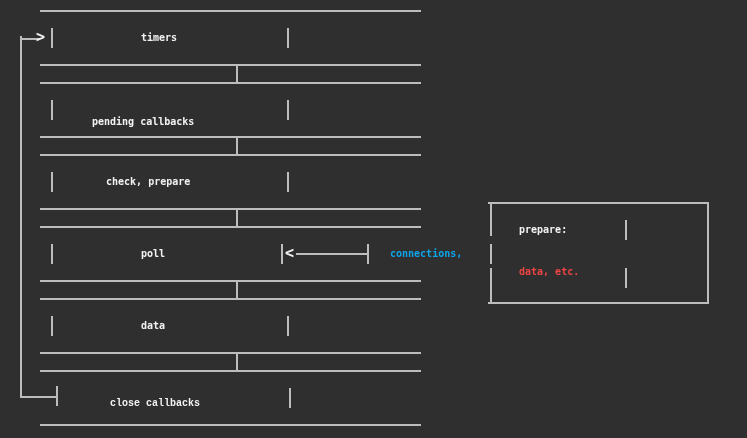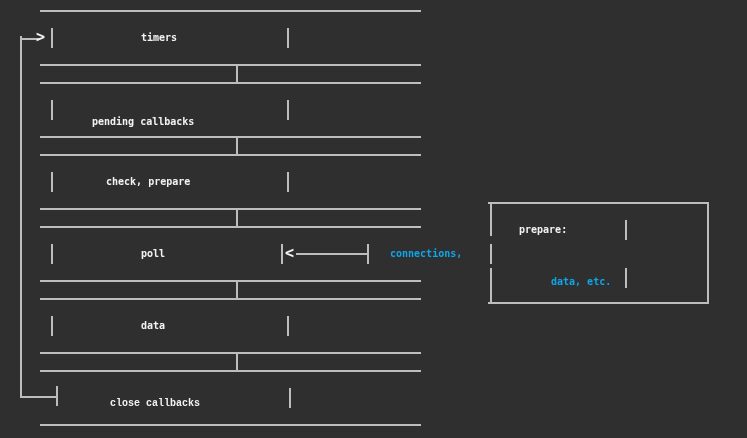--- a/index.html
+++ b/index.html
@@ -102,21 +102,21 @@
   <div>
     <div class="rule h" style="left: 488px; top: 202px; width: 221px; background: rgb(189, 189, 189);"></div>
     <div class="rule v" style="left: 490px; top: 202px; height: 34px; background: rgb(189, 189, 189);"></div>
     <div class="rule v" style="left: 490px; top: 244px; height: 20px; background: rgb(189, 189, 189);"></div>
     <div class="rule v" style="left: 490px; top: 268px; height: 36px; background: rgb(189, 189, 189);"></div>
     <div class="rule v" style="left: 625px; top: 220px; height: 20px; background: rgb(189, 189, 189);"></div>
     <div class="rule v" style="left: 625px; top: 268px; height: 20px; background: rgb(189, 189, 189);"></div>
     <div class="rule v" style="left: 707px; top: 202px; height: 102px; background: rgb(189, 189, 189);"></div>
     <div class="rule h" style="left: 488px; top: 302px; width: 221px; background: rgb(189, 189, 189);"></div>
     <div class="phase-label" style="left: 519px; top: 218px; color: rgb(242, 242, 242);">prepare:</div>
-    <div class="phase-label" style="left: 519px; top: 270px; color: #0ea5e9; margin-left: 32px;">data, etc.</div>
+    <div class="phase-label" style="left: 519px; top: 260px; color: #ef4444;">data, etc.</div>
   </div>
 
   <div>
     <div class="rule v" style="left: 236px; top: 286px; height: 12px; background: rgb(189, 189, 189);"></div>
     <div class="rule h" style="left: 40px; top: 298px; width: 381px; background: rgb(189, 189, 189);"></div>
     <div class="rule v" style="left: 51px; top: 316px; height: 20px; background: rgb(189, 189, 189);"></div>
     <div class="rule v" style="left: 287px; top: 316px; height: 20px; background: rgb(189, 189, 189);"></div>
     <div class="rule h" style="left: 40px; top: 352px; width: 381px; background: rgb(189, 189, 189);"></div>
     <div class="rule v" style="left: 236px; top: 352px; height: 12px; background: rgb(189, 189, 189);"></div>
     <div class="phase-label" style="left: 141px; top: 314px; color: rgb(242, 242, 242);">data</div>

